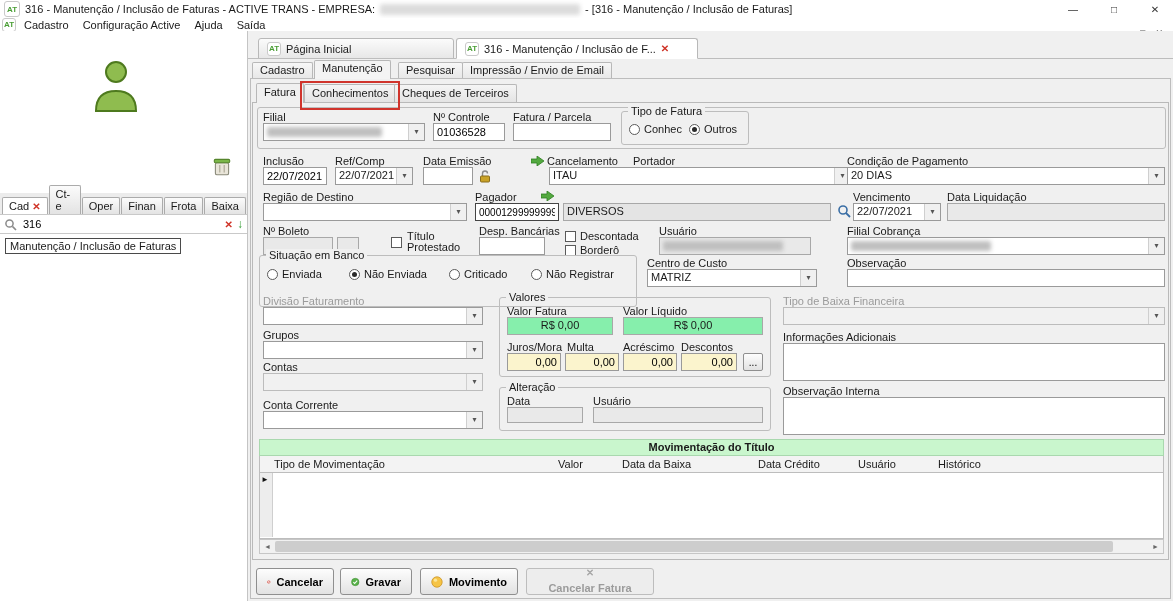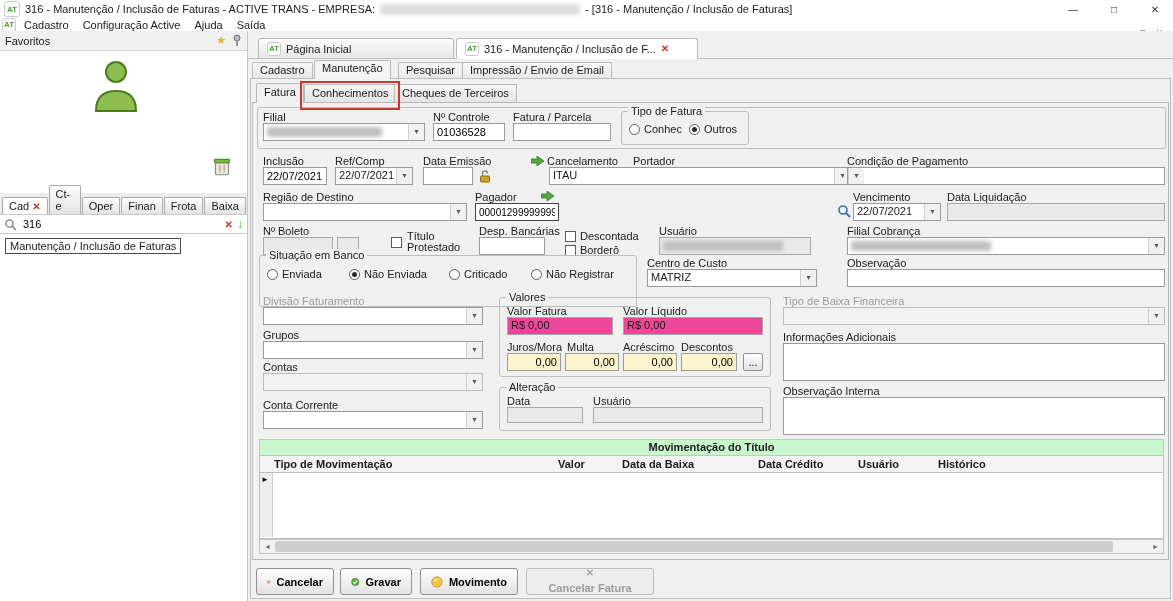--- a/index.html
+++ b/index.html
@@ -5,21 +5,21 @@
   html,body{margin:0;padding:0;}
   body{width:1173px;height:601px;position:relative;overflow:hidden;background:#f0f0f0;
        font-family:"Liberation Sans",sans-serif;font-size:11px;color:#1a1a1a;}
   .abs{position:absolute;}
   .lbl{font-size:11px;white-space:nowrap;}
   .lbl.dis{color:#9b9b9b;}
   .tb{position:absolute;border:1px solid #9a9a9a;background:#fff;height:18px;font-size:11px;
       padding:0 3px;font-family:inherit;box-sizing:border-box;}
   .field{position:absolute;border:1px solid #a8a8a8;background:#e9e9e9;height:18px;box-sizing:border-box;
          font-size:11px;padding:1px 3px;overflow:hidden;white-space:nowrap;}
-  .field.flat{background:#ec4899;text-align:left;}
+  .field.flat{background:#86efac;text-align:center;}
   .tb.yellow{background:#fbf4cd;text-align:right;}
   .combo{position:absolute;height:18px;border:1px solid #9a9a9a;background:#fff;display:flex;box-sizing:border-box;}
   .combo .val{flex:1;padding:1px 3px;font-size:11px;overflow:hidden;white-space:nowrap;}
   .combo .arrow{width:15px;background:#f0f0f0;border-left:1px solid #cfcfcf;text-align:center;
                 color:#555;font-size:8px;line-height:16px;flex:none;}
   .combo.dis{background:#f1f1f1;border-color:#bcbcbc;}
   .combo.dis .val{color:#8a8a8a;}
   .groupbox{position:absolute;border:1px solid #bdbdbd;border-radius:3px;box-sizing:border-box;}
   .gb-cap{position:absolute;top:-7px;left:6px;background:#f0f0f0;padding:0 3px;font-size:11px;white-space:nowrap;}
   .opt{display:flex;align-items:center;gap:4px;position:absolute;white-space:nowrap;}
@@ -81,21 +81,21 @@
           background:linear-gradient(#f5f5f5,#e4e4e4);z-index:3;}
   .subtab.active{top:52px;height:20px;background:#f0f0f0;z-index:4;}
   .annot{position:absolute;border:2px solid #d0342c;z-index:6;}
   .fpage{position:absolute;left:4px;top:71px;width:917px;height:458px;border:1px solid #b9b9b9;
          background:#f0f0f0;box-sizing:border-box;}
 
   
   .grid-title{position:absolute;left:6px;top:336px;width:905px;height:17px;background:#c9f6cd;
               border:1px solid #a9d8ae;box-sizing:border-box;text-align:center;font-weight:bold;font-size:11px;line-height:15px;}
   .grid-head{position:absolute;left:6px;top:353px;width:905px;height:17px;background:#f3f3f3;
-             border:1px solid #bdbdbd;border-top:none;box-sizing:border-box;font-weight:bold;}
+             border:1px solid #bdbdbd;border-top:none;box-sizing:border-box;font-weight:normal;}
   .grid-head span{position:absolute;top:2px;font-size:11px;}
   .grid-body{position:absolute;left:6px;top:370px;width:905px;height:66px;background:#fff;
              border:1px solid #bdbdbd;border-top:none;box-sizing:border-box;}
   .row-ind{position:absolute;left:0;top:0;width:12px;height:64px;background:#ededed;border-right:1px solid #cfcfcf;}
   .hscroll{position:absolute;left:6px;top:436px;width:905px;height:15px;background:#f1f1f1;
            border:1px solid #c6c6c6;box-sizing:border-box;display:flex;align-items:center;}
   .hs-btn{width:15px;text-align:center;font-size:7px;color:#666;flex:none;}
   .hs-thumb{height:11px;background:#cdcdcd;border-radius:2px;width:838px;flex:none;}
 
   
@@ -128,29 +128,20 @@
   <span class="menu-item">Saída</span>
 </div>
 
 <div class="mdi-ctrl">
   <span>—</span>
   <span>□</span>
   <span>✕</span>
 </div>
 
 <div class="sidebar">
-  <div class="fav-header">
-    <span class="lbl">Favoritos</span>
-    <span class="spacer"></span>
-    <span style="color:#e4b33c;font-size:11px">★</span>
-    <svg width="10" height="13">
-      <circle cx="5" cy="4" r="3" fill="#b9b9b9" stroke="#767676"></circle>
-      <line x1="5" y1="7" x2="5" y2="12" stroke="#767676" stroke-width="1.5"></line>
-    </svg>
-  </div>
   <div class="fav-body">
     <svg class="abs" style="left:92px;top:8px" width="48" height="54" viewBox="0 0 24 27">
       <circle cx="12" cy="6.5" r="5" fill="#8fbc4f" stroke="#4e7a1e"></circle>
       <path d="M2 26 c0-7 4-10 10-10 s10 3 10 10 z" fill="#8fbc4f" stroke="#4e7a1e"></path>
     </svg>
     <svg class="abs" style="right:14px;top:104px" width="22" height="22" viewBox="0 0 20 20">
       <rect x="4" y="7" width="12" height="11" rx="1.5" fill="#e9e5d9" stroke="#8a8a7a"></rect>
       <rect x="3" y="4" width="14" height="3" rx="1" fill="#7ab648" stroke="#55852c"></rect>
       <line x1="8" y1="9" x2="8" y2="16" stroke="#a9a593"></line>
       <line x1="12" y1="9" x2="12" y2="16" stroke="#a9a593"></line>
@@ -257,33 +248,35 @@
       <path d="M0 3 h6 v-3 l7 5 -7 5 v-3 h-6 z" fill="#53a93f" stroke="#2f7d22" stroke-width="0.8"></path>
     </svg>
     <span class="lbl abs" style="left:294px;top:52px">Cancelamento</span>
     <span class="lbl abs" style="left:308px;top:52px;margin-left:72px">Portador</span>
     <div class="combo abs" style="left:296px;top:64px;width:302px">
       <span class="val">ITAU</span>
       <span class="arrow">▾</span>
     </div>
     <span class="lbl abs" style="left:594px;top:52px">Condição de Pagamento</span>
     <div class="combo abs" style="left:594px;top:64px;width:318px">
+      <span class="val">20 DIAS</span>
       <span class="arrow">▾</span>
     </div>
 
     <span class="lbl abs" style="left:10px;top:88px">Região de Destino</span>
     <div class="combo abs" style="left:10px;top:100px;width:204px">
       <span class="val"></span>
       <span class="arrow">▾</span>
     </div>
     <span class="lbl abs" style="left:222px;top:88px">Pagador</span>
     <svg class="abs garr" style="left:288px;top:88px" width="13" height="10">
       <path d="M0 3 h6 v-3 l7 5 -7 5 v-3 h-6 z" fill="#53a93f" stroke="#2f7d22" stroke-width="0.8"></path>
     </svg>
     <input class="tb" style="left: 222px; top: 100px; width: 84px; border-color: rgb(68, 68, 68); font-size: 10px;" value="00001299999999">
+    <div class="field" style="left:310px;top:100px;width:268px;background:#e4e4e4">DIVERSOS</div>
     <svg class="abs" style="left:584px;top:101px" width="14" height="14">
       <circle cx="6" cy="6" r="4" fill="none" stroke="#3a6ea5" stroke-width="1.6"></circle>
       <line x1="9" y1="9" x2="13" y2="13" stroke="#3a6ea5" stroke-width="1.8"></line>
     </svg>
     <span class="lbl abs" style="left:600px;top:88px">Vencimento</span>
     <div class="combo abs" style="left:600px;top:100px;width:88px">
       <span class="val">22/07/2021</span>
       <span class="arrow">▾</span>
     </div>
     <span class="lbl abs" style="left:694px;top:88px">Data Liquidação</span>

